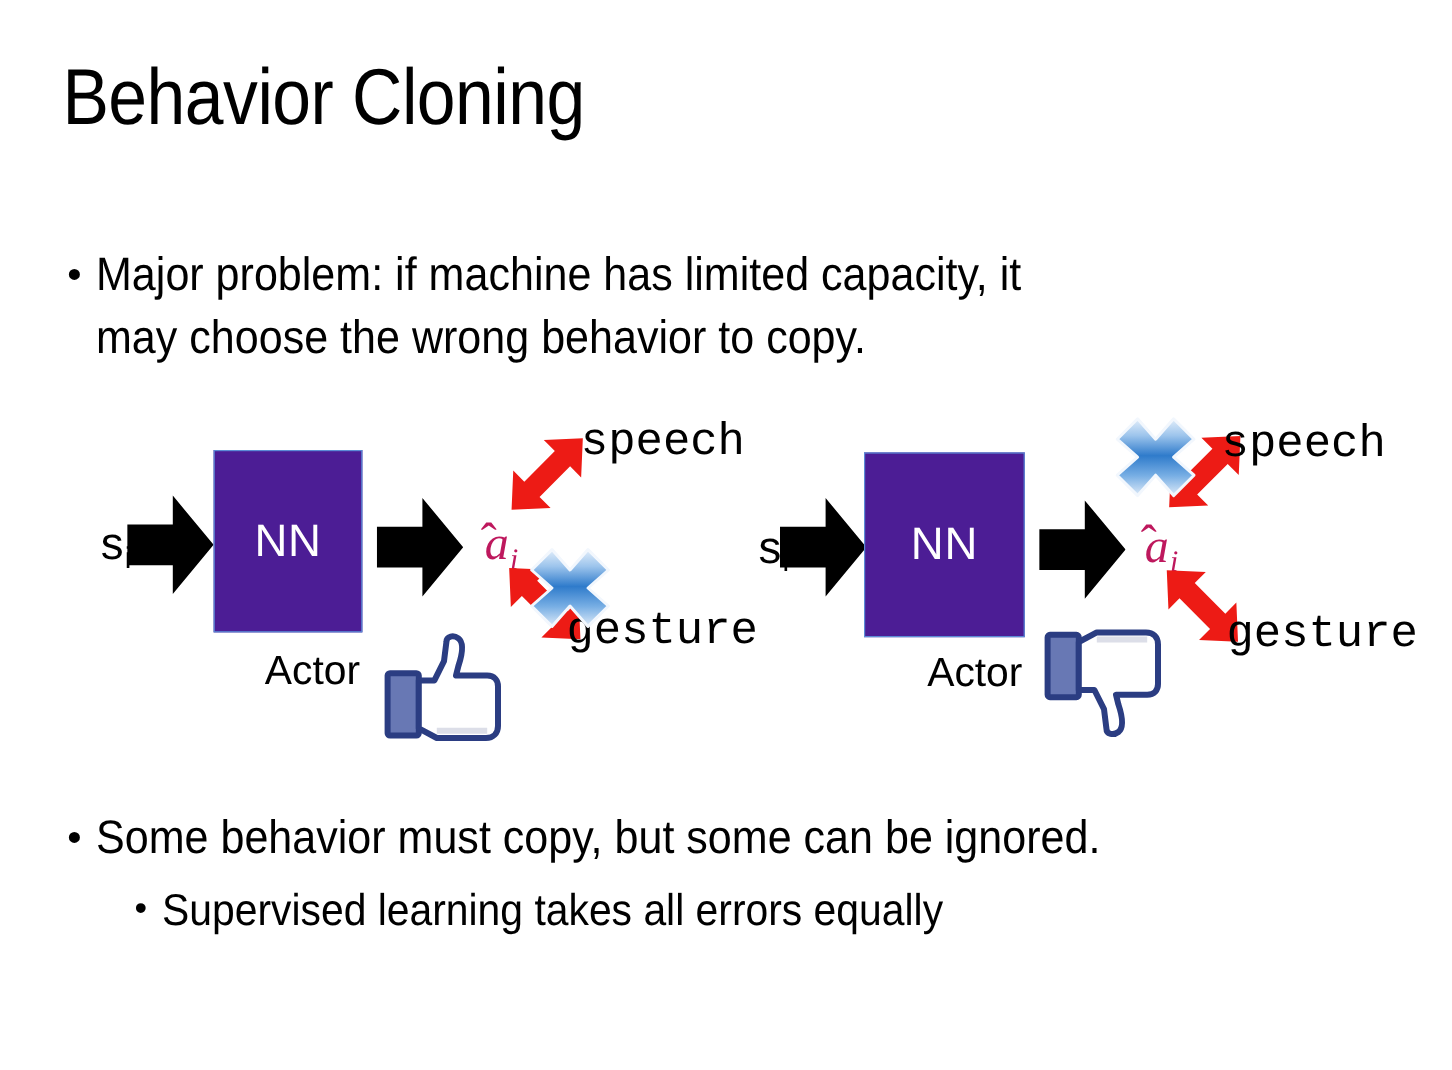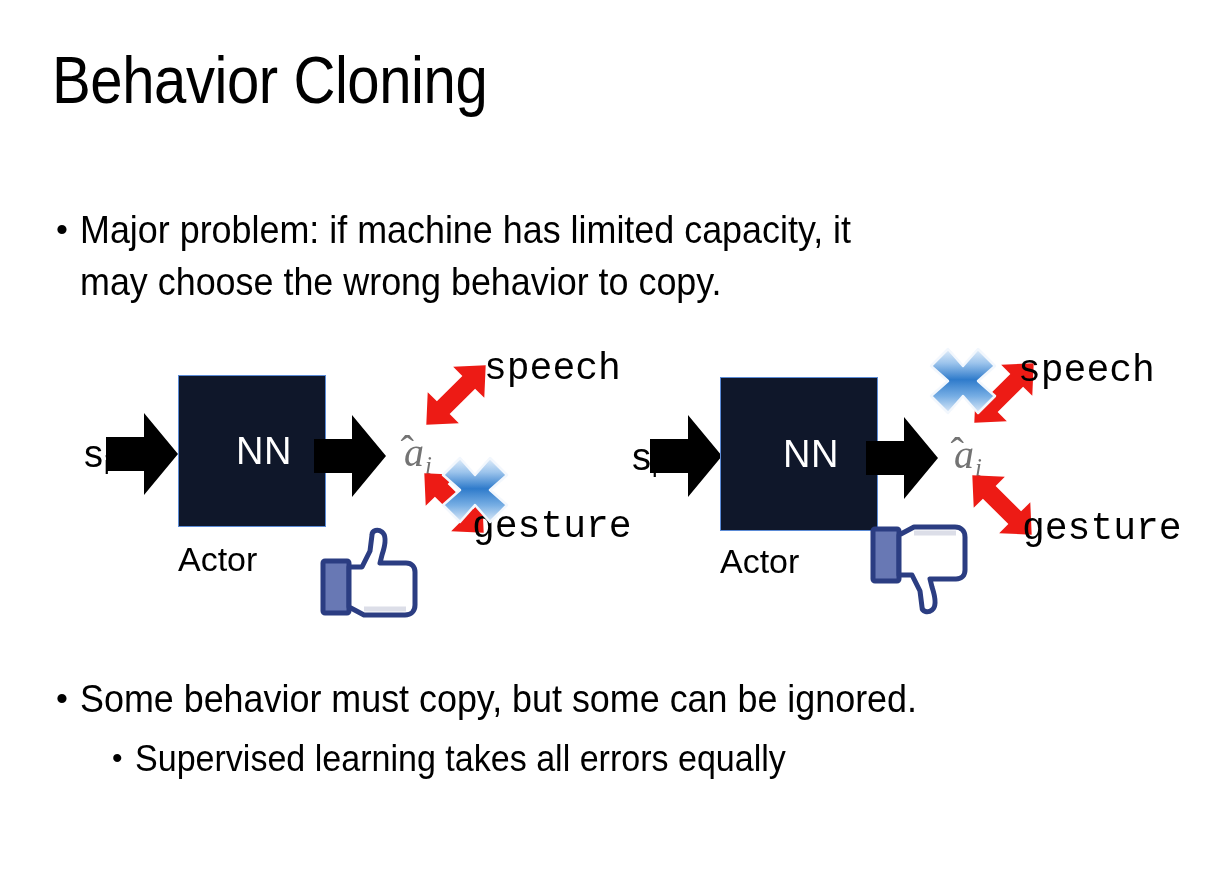--- a/index.html
+++ b/index.html
@@ -88,48 +88,47 @@
 
   .block-arrow {
     position: absolute;
     width: 72px;
     height: 86px;
   }
   .block-arrow svg { display: block; width: 100%; height: 100%; }
 
   .nn-box {
     position: absolute;
-    background: #0f172a;
+    background: #4c1d95;
     border: 1px solid #5B8BD6;
     display: flex;
     align-items: center;
     justify-content: center;
-    padding-left: 24px;
   }
   .nn-label {
     color: #ffffff;
     font-family: "Liberation Sans", sans-serif;
     font-size: 38px;
     font-weight: 400;
     letter-spacing: 0.5px;
   }
   .actor-label {
     position: absolute;
     font-family: "Liberation Sans", sans-serif;
     font-size: 34px;
     color: #000;
-    text-align: left;
+    text-align: right;
   }
 
   .action-label {
     position: absolute;
     font-family: "Liberation Serif", serif;
     font-style: italic;
     font-size: 40px;
-    color: #737373;
+    color: #be185d;
     line-height: 1;
     white-space: nowrap;
   }
   .action-label .hat {
     position: relative;
     display: inline-block;
   }
   .action-label .hat::before {
     content: "\0302";
     position: absolute;

